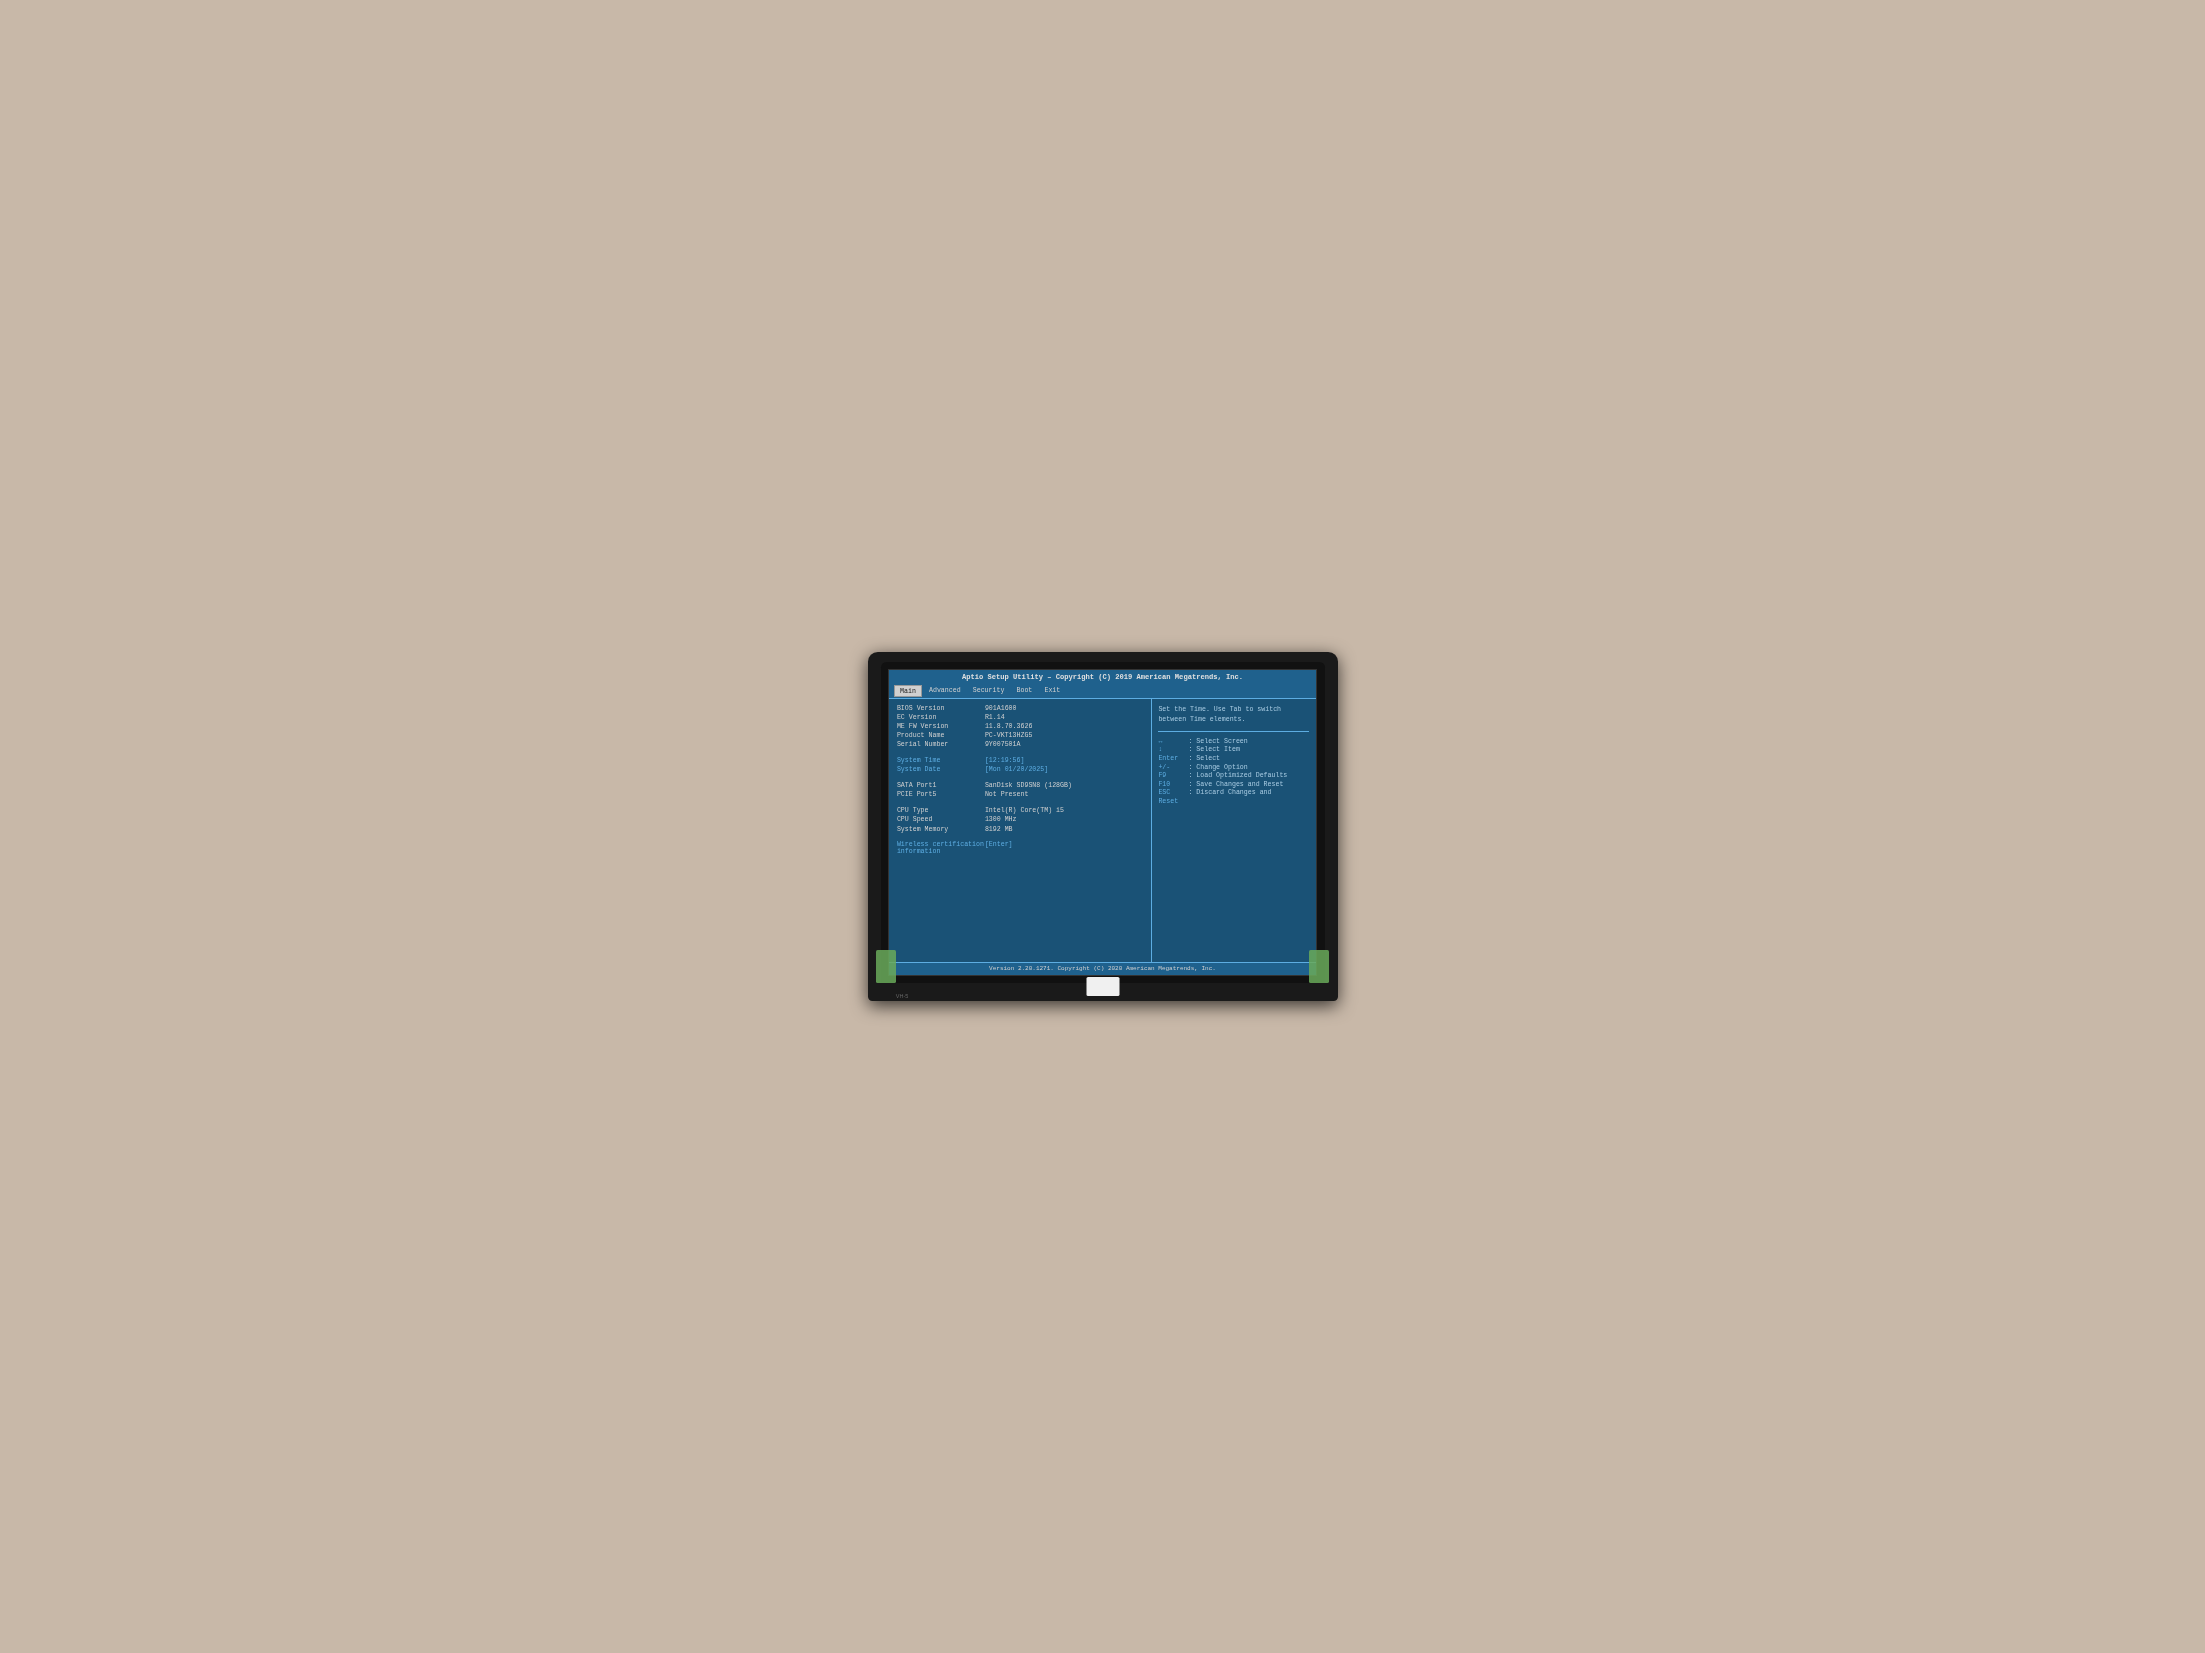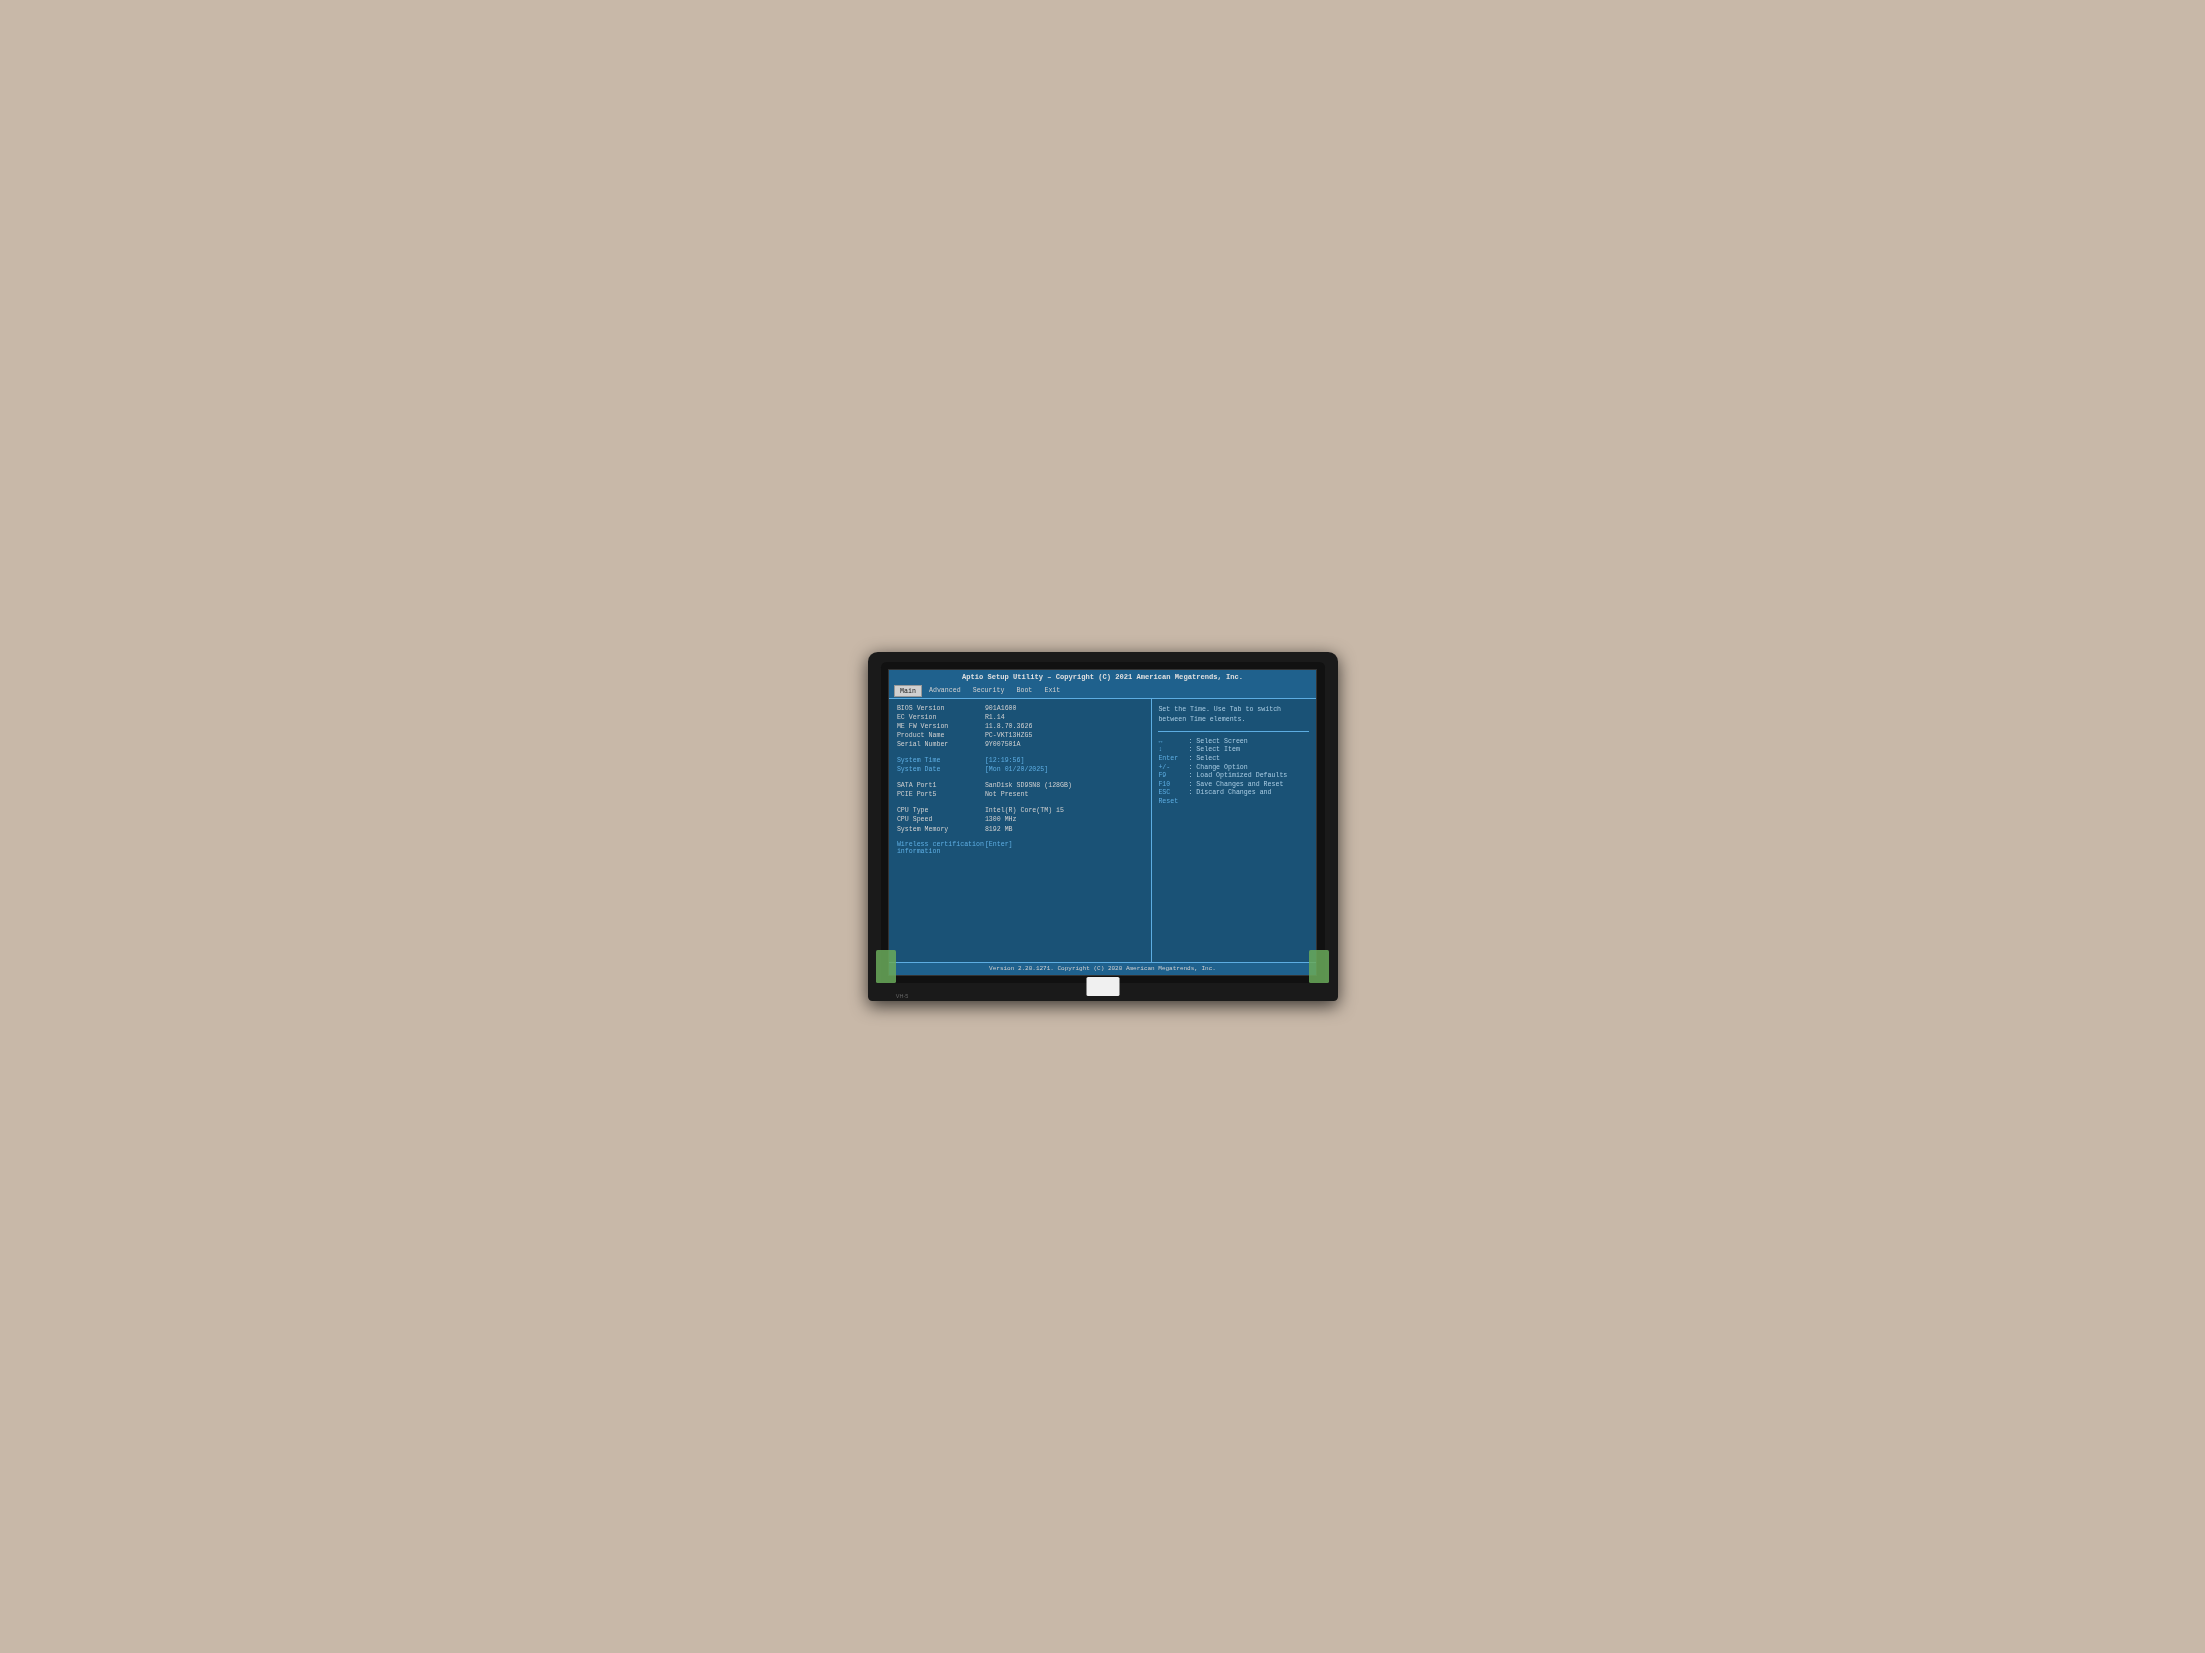--- a/index.html
+++ b/index.html
@@ -194,21 +194,21 @@
     }
   </style>
 </head>
 <body>
 
 <div class="laptop-outer">
   <div class="screen-bezel">
     <div class="screen">
 
       <div class="title-bar">
-        <span>Aptio Setup Utility – Copyright (C) 2021 American Megatrends, Inc.</span>
+        <span>Aptio Setup Utility – Copyright (C) 2019 American Megatrends, Inc.</span>
       </div>
 
       <div class="menu-bar">
         <div class="menu-item active">Main</div>
         <div class="menu-item">Advanced</div>
         <div class="menu-item">Security</div>
         <div class="menu-item">Boot</div>
         <div class="menu-item">Exit</div>
       </div>
 

